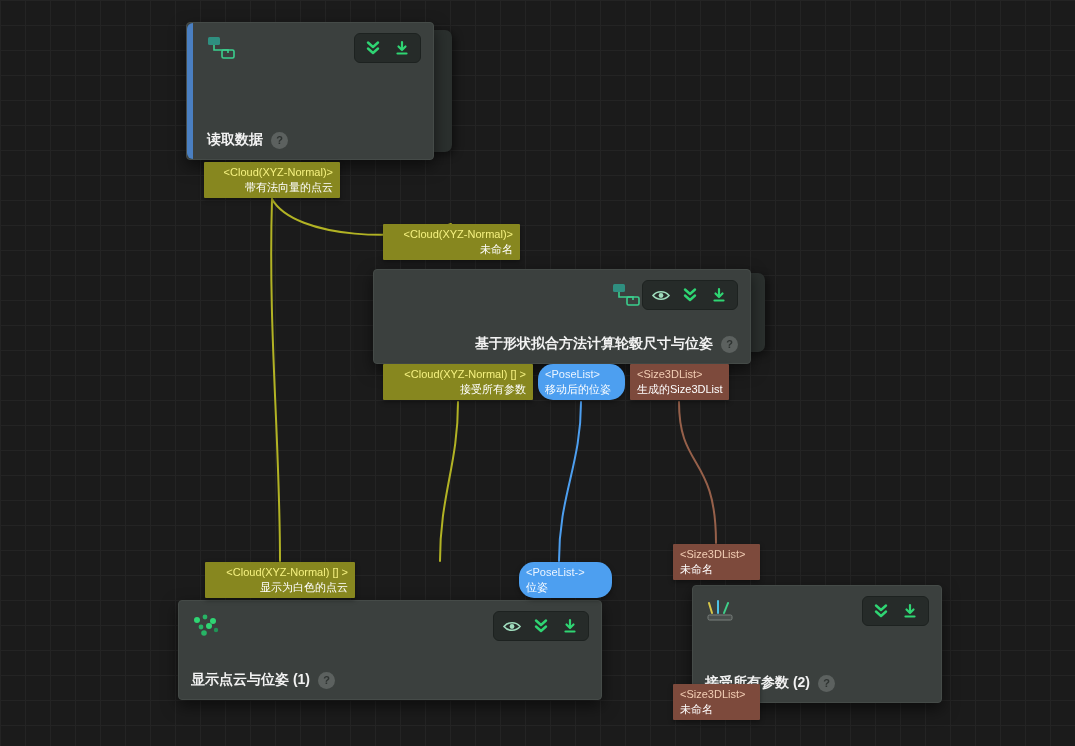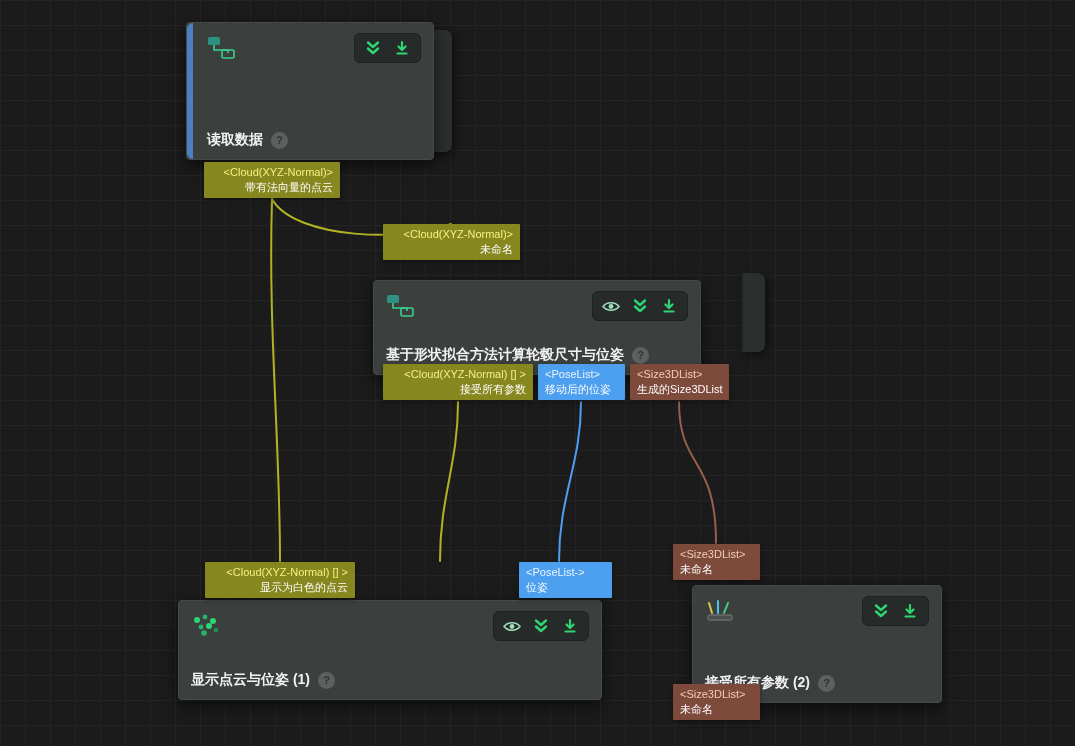--- a/index.html
+++ b/index.html
@@ -66,21 +66,21 @@
   .note-text { overflow:hidden; text-overflow:ellipsis; }
 
   .port {
     position:absolute; z-index:3; padding:3px 7px;
     font-size:11px; line-height:15px; color:#ffffff;
     border-radius:1px; white-space:nowrap;
     box-shadow:0 2px 5px rgba(0,0,0,.4);
   }
   .port span { display:block; }
   .port.cloud { background: var(--cloud-port, #87871f); text-align: right; }
-  .port.pose  { background: var(--pose-port, #4d9ff0); }
+  .port.pose  { background: var(--pose-port, #4d9ff0); border-radius: 15px; }
   .port.size  { background: var(--size3d-port, #7d4a3c); }
   .port.cloud .type { color:#f5f180; }
   .port.pose  .type { color:#eaf4ff; }
   .port.size  .type { color:#f2cdb4; }
 </style>
 </head>
 <body>
 
 <div class="canvas">
 
@@ -120,21 +120,21 @@
           </svg>
         </span>
       </div>
     </div>
     <div class="title-row">
       <span class="node-title">读取数据</span>
       <span class="help">?</span>
     </div>
   </div>
 
-  <div class="node" style="left:373px;top:280px;width:328px;height:95px;">
+  <div class="node" style="left:373px;top:269px;width:378px;height:95px;align-items:flex-end;">
     <div class="node-head">
       <span class="node-icon">
         <svg width="30" height="26" viewBox="0 0 30 26">
           <rect x="1" y="2" width="12" height="8" rx="1.5" fill="#2f8f80"></rect>
           <path d="M7,10 v5 h14 v3" stroke="#3bcf8e" stroke-width="1.6" fill="none"></path>
           <rect x="15" y="15" width="12" height="8" rx="1.5" fill="none" stroke="#3bcf8e" stroke-width="1.6"></rect>
         </svg>
       </span>
       <div class="btn-group">
         <span class="icon-btn">

